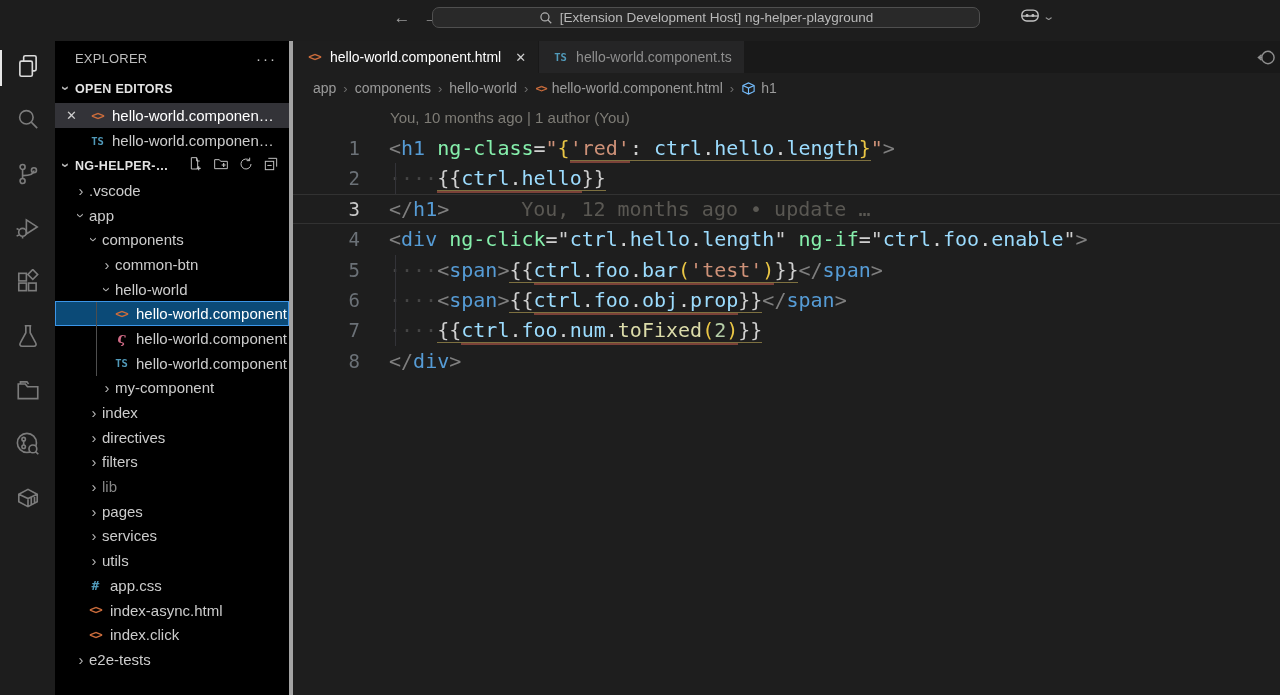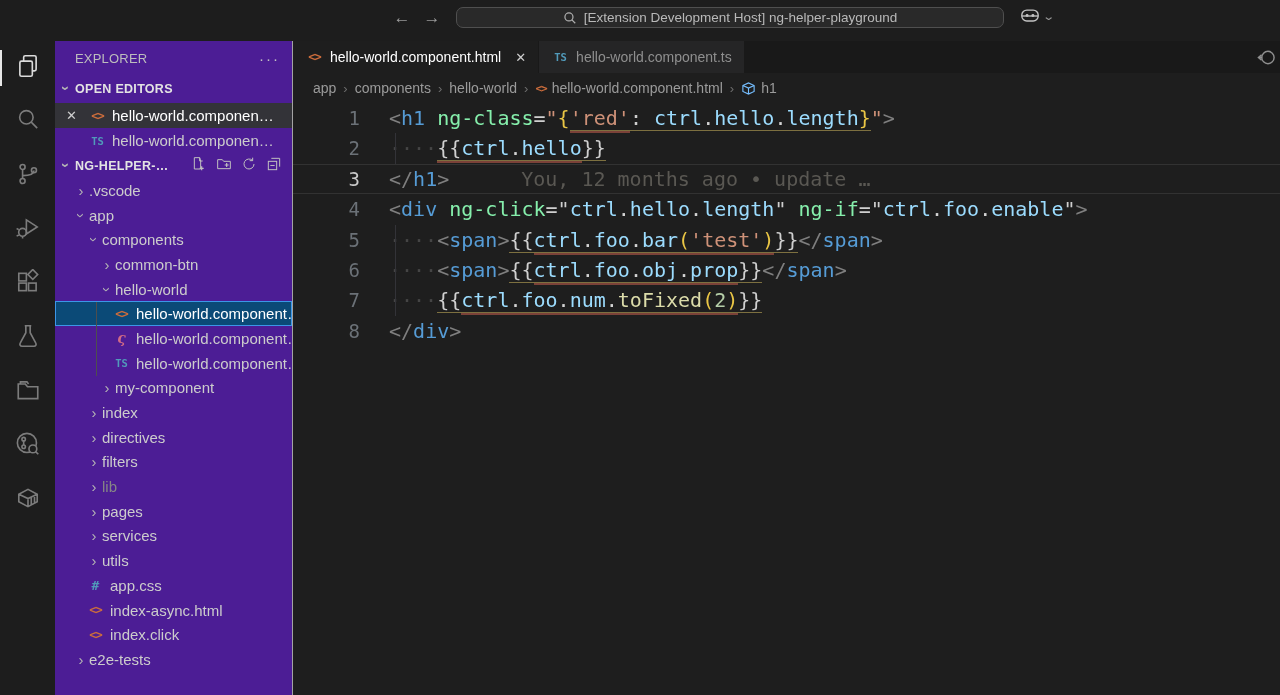--- a/index.html
+++ b/index.html
@@ -3,38 +3,38 @@
 <meta charset="utf-8">
 <style>
   * { margin:0; padding:0; box-sizing:border-box; }
   html,body { width:1280px; height:695px; overflow:hidden; background:#1e1e1e;
               font-family:"Liberation Sans", sans-serif; -webkit-font-smoothing:antialiased; }
 
   
   .titlebar { position:relative; height:41px; background:#1d1d1d; }
   .nav-arrow { position:absolute; top:8px; font-size:17px; color:#9b9b9b; width:24px; text-align:center; cursor:default; }
   .nav-back { left:390px; } .nav-fwd { left:420px; }
-  .command-center { position:absolute; left:456px; top:7px; width:548px; height:21px;
+  .command-center { position:absolute; left:432px; top:7px; width:548px; height:21px;
       background:#292929; border:1px solid #4f4f4f; border-radius:7px;
       display:flex; align-items:center; justify-content:center; gap:7px; color:#b9b9b9; font-size:13.5px; }
   .copilot { position:absolute; left:1020px; top:8px; display:flex; align-items:center; gap:4px; color:#c3c3c3; }
   .chev-down { font-size:11px; color:#9a9a9a; transform:scaleX(1.4); }
 
   
   .main { display:flex; height:654px; }
 
   
   .activitybar { width:55px; background:#1d1d1d; flex:none; }
   .ab-item { position:relative; height:54px; display:flex; align-items:center; justify-content:center; color:#7c7c7c; }
   .ab-item.active { color:#dcdcdc; }
   .ab-item.active::before { content:""; position:absolute; left:0; top:9px; bottom:9px; width:2px; background:#e7e7e7; }
   .ab-item svg { width:26px; height:26px; }
 
   
-  .sidebar { width:238px; flex:none; background:#4c1d95; color:#cccccc; border-right:1px solid #a3a3a3; overflow:hidden; }
+  .sidebar { width:238px; flex:none; background:#000000; color:#cccccc; border-right:4px solid #a3a3a3; overflow:hidden; }
   .sb-title { height:34px; display:flex; align-items:center; padding:0 12px 0 20px; font-size:13px; color:#bdbdbd; letter-spacing:.2px; }
   .sb-title .more { margin-left:auto; color:#c3c3c3; font-size:15px; letter-spacing:2px; }
   .sec-head { display:flex; align-items:center; font-size:12.5px; font-weight:700; color:#e3e3e3; letter-spacing:.3px; padding-left:4px; }
   .sec-head .tw { width:16px; text-align:center; flex:none; }
   .oe-head { height:28px; }
   .proj-head { height:25px; }
   .proj-head .label { white-space:nowrap; overflow:hidden; }
   .sec-actions { margin-left:auto; display:flex; gap:9px; padding-right:10px; color:#c0c0c0; }
   .sec-actions svg { width:16px; height:16px; }
   .twisty { display:inline-block; font-size:15px; color:#b5b5b5; line-height:1; }
@@ -351,20 +351,21 @@
           <span class="bc-icon-symbol">
             <svg viewBox="0 0 16 16" fill="none" stroke="#75beff" stroke-width="1.2">
               <path d="M2 4.8 8 2l6 2.8v6.4L8 14l-6-2.8z M2 4.8 8 7.6l6-2.8 M8 7.6V14"></path>
             </svg>
           </span>
           <span>h1</span>
         </span>
       </div>
 
     <div class="code-area">
+      <div class="blame-head">You, 10 months ago | 1 author (You)</div>
       <div id="code-lines">
           <div class="code-line"><span class="ln">1</span><span class="ct"><span class="tk pun">&lt;</span><span class="tk tag">h1</span><span class="tk"> </span><span class="tk attr">ng-class</span><span class="tk eq">=</span><span class="tk str">"</span><span class="tk br1">{</span><span class="tk str u2">'red'</span><span class="tk eq u1">:</span><span class="tk u1"> </span><span class="tk id u1">ctrl</span><span class="tk dot u1">.</span><span class="tk id u1">hello</span><span class="tk dot u1">.</span><span class="tk id u1">length</span><span class="tk br1 u1">}</span><span class="tk str">"</span><span class="tk pun">&gt;</span></span></div>
           <div class="code-line ind"><span class="ln">2</span><span class="ct"><span class="tk ws">····</span><span class="tk ib u2">{{</span><span class="tk id u2">ctrl</span><span class="tk dot u2">.</span><span class="tk id u2">hello</span><span class="tk ib u1">}}</span></span></div>
           <div class="code-line current"><span class="ln">3</span><span class="ct"><span class="tk pun">&lt;/</span><span class="tk tag">h1</span><span class="tk pun">&gt;</span><span class="ghost">You, 12 months ago • update …</span></span></div>
           <div class="code-line"><span class="ln">4</span><span class="ct"><span class="tk pun">&lt;</span><span class="tk tag">div</span><span class="tk"> </span><span class="tk attr">ng-click</span><span class="tk eq">=</span><span class="tk eq">"</span><span class="tk id">ctrl</span><span class="tk dot">.</span><span class="tk id">hello</span><span class="tk dot">.</span><span class="tk id">length</span><span class="tk eq">"</span><span class="tk"> </span><span class="tk attr">ng-if</span><span class="tk eq">=</span><span class="tk eq">"</span><span class="tk id">ctrl</span><span class="tk dot">.</span><span class="tk id">foo</span><span class="tk dot">.</span><span class="tk id">enable</span><span class="tk eq">"</span><span class="tk pun">&gt;</span></span></div>
           <div class="code-line ind"><span class="ln">5</span><span class="ct"><span class="tk ws">····</span><span class="tk pun">&lt;</span><span class="tk tag">span</span><span class="tk pun">&gt;</span><span class="tk ib u1">{{</span><span class="tk id u2">ctrl</span><span class="tk dot u2">.</span><span class="tk id u2">foo</span><span class="tk dot u2">.</span><span class="tk id u2">bar</span><span class="tk br1 u2">(</span><span class="tk str u2">'test'</span><span class="tk br1 u2">)</span><span class="tk ib u1">}}</span><span class="tk pun">&lt;/</span><span class="tk tag">span</span><span class="tk pun">&gt;</span></span></div>
           <div class="code-line ind"><span class="ln">6</span><span class="ct"><span class="tk ws">····</span><span class="tk pun">&lt;</span><span class="tk tag">span</span><span class="tk pun">&gt;</span><span class="tk ib u1">{{</span><span class="tk id u2">ctrl</span><span class="tk dot u2">.</span><span class="tk id u2">foo</span><span class="tk dot u2">.</span><span class="tk id u2">obj</span><span class="tk dot u2">.</span><span class="tk id u2">prop</span><span class="tk ib u1">}}</span><span class="tk pun">&lt;/</span><span class="tk tag">span</span><span class="tk pun">&gt;</span></span></div>
           <div class="code-line ind"><span class="ln">7</span><span class="ct"><span class="tk ws">····</span><span class="tk ib u1">{{</span><span class="tk id u2">ctrl</span><span class="tk dot u2">.</span><span class="tk id u2">foo</span><span class="tk dot u2">.</span><span class="tk id u2">num</span><span class="tk dot u2">.</span><span class="tk fn u2">toFixed</span><span class="tk br1 u2">(</span><span class="tk num u2">2</span><span class="tk br1 u2">)</span><span class="tk ib u1">}}</span></span></div>
           <div class="code-line"><span class="ln">8</span><span class="ct"><span class="tk pun">&lt;/</span><span class="tk tag">div</span><span class="tk pun">&gt;</span></span></div>
         </div>

